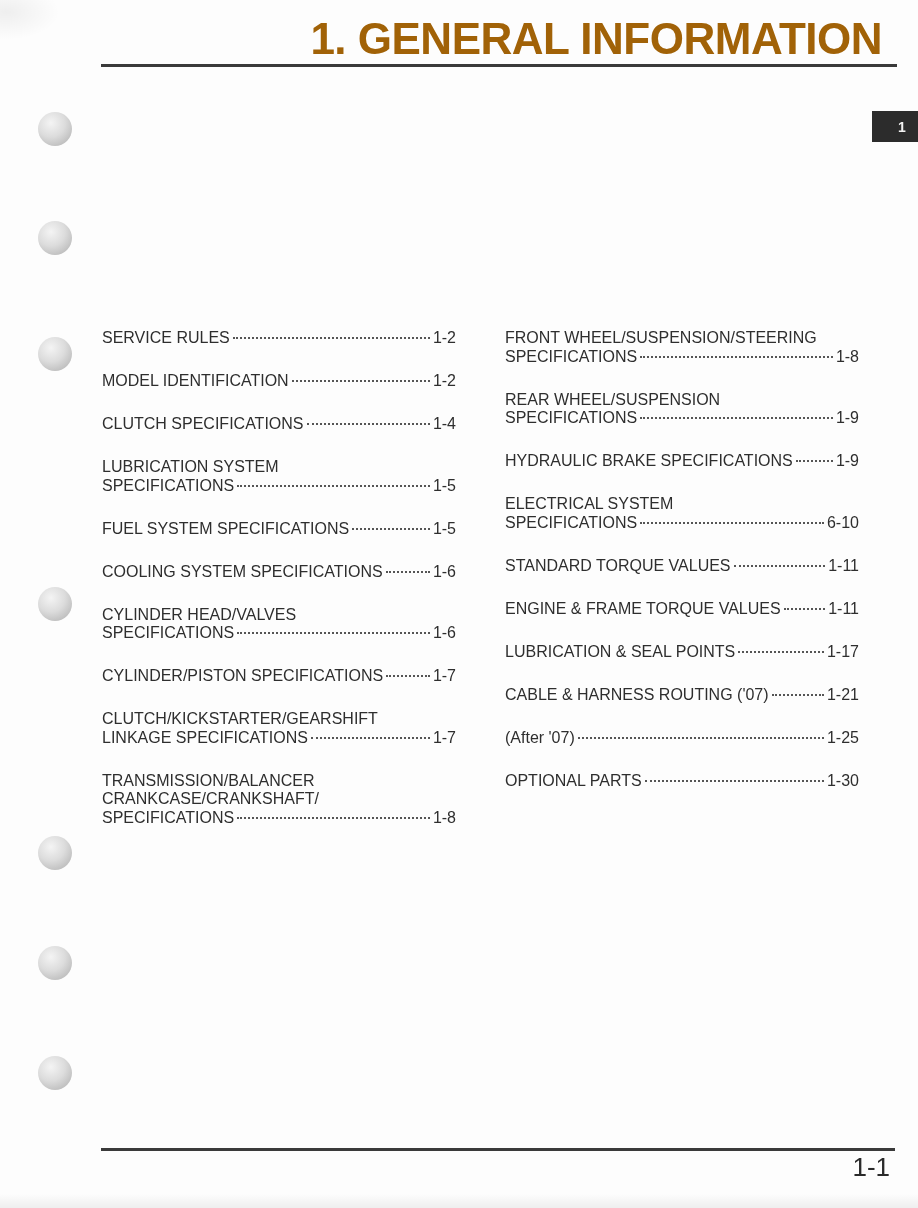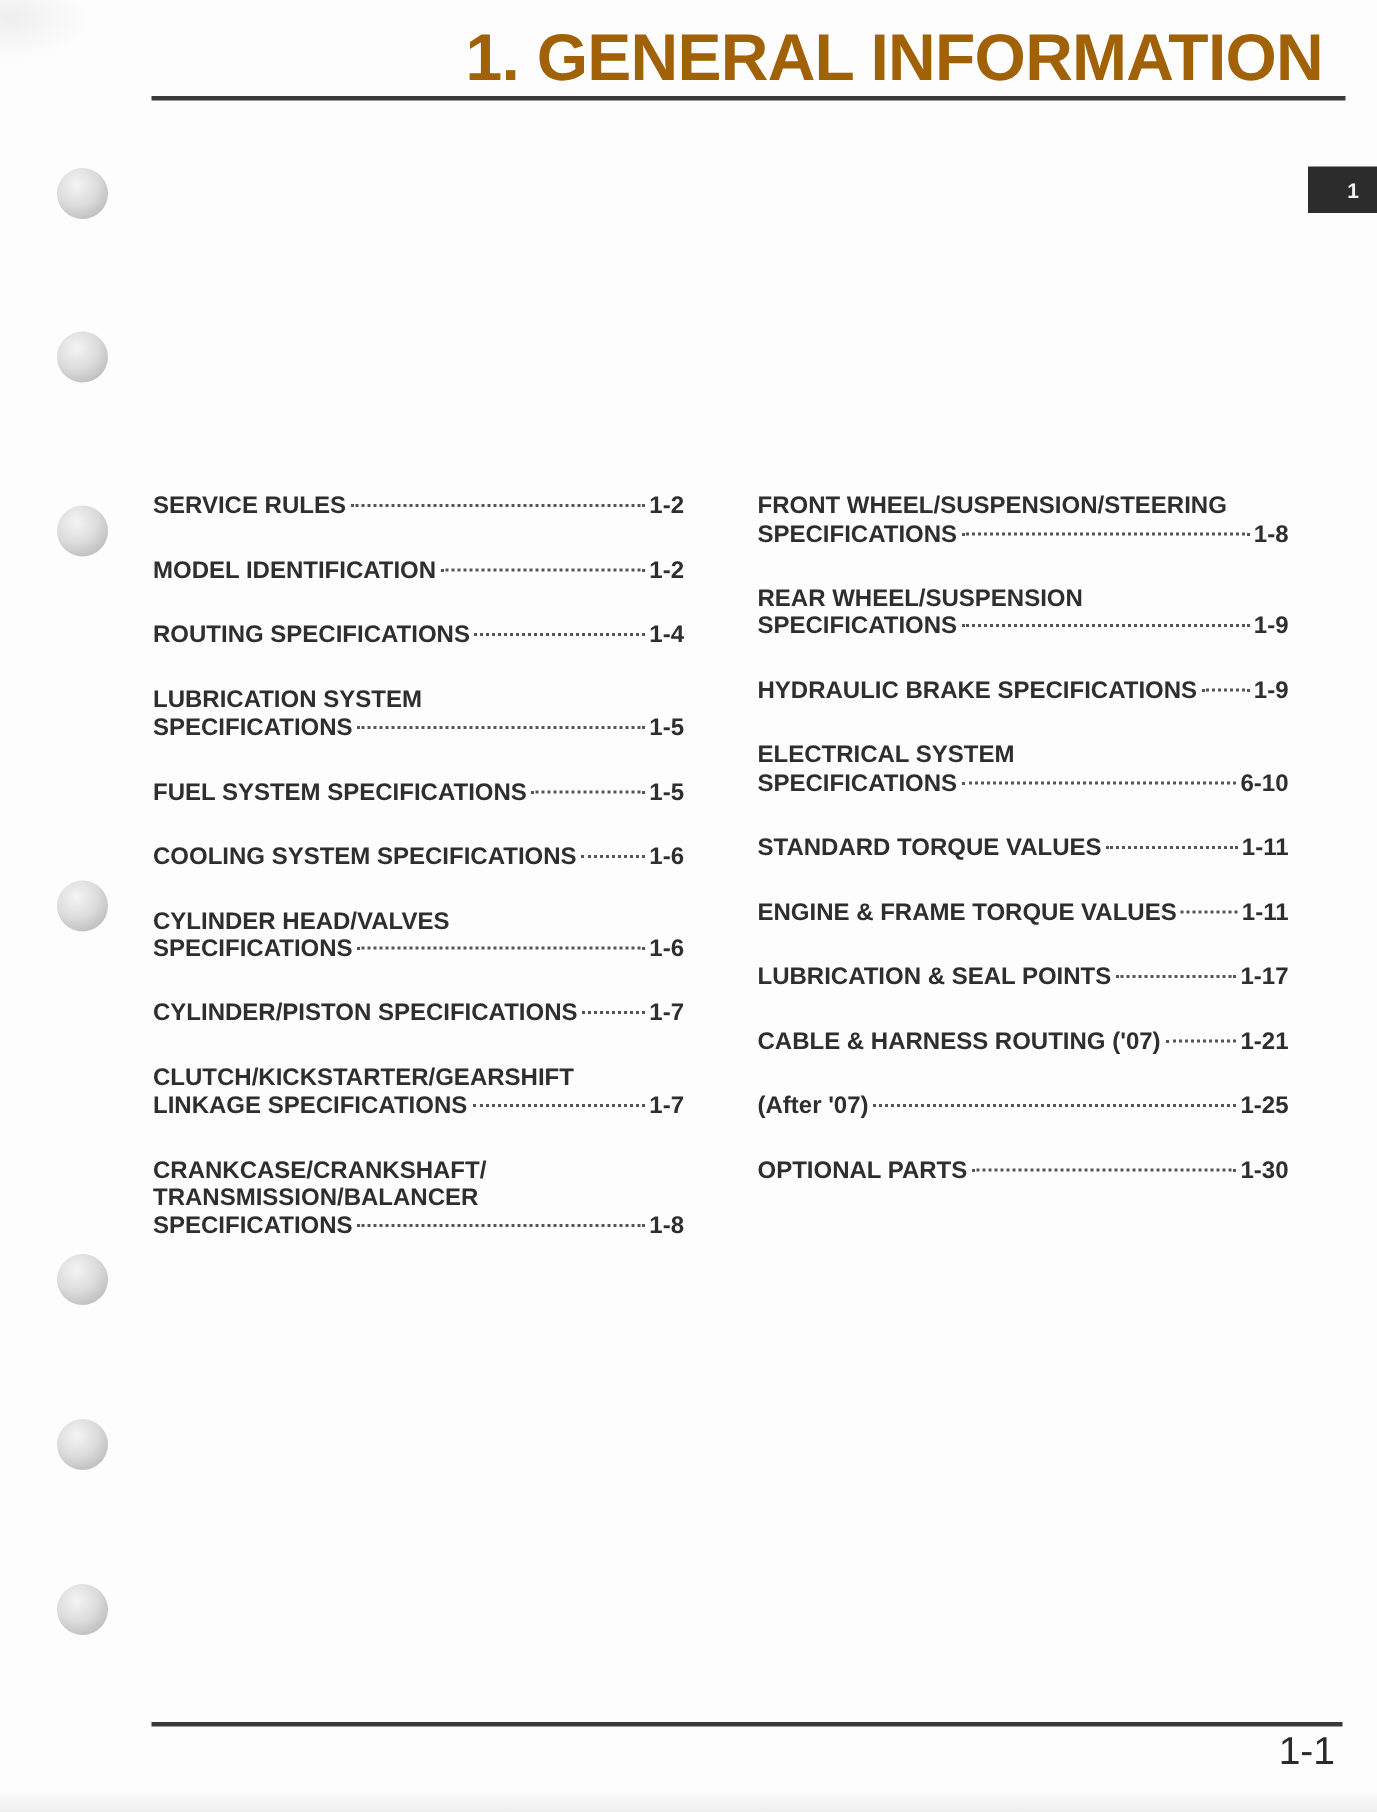--- a/index.html
+++ b/index.html
@@ -34,21 +34,21 @@
     padding-left: 14px; box-sizing: border-box;
   }
   .hole {
     position: absolute; left: 38px; width: 34px; height: 34px; border-radius: 50%;
     background: radial-gradient(circle at 38% 32%, #f4f4f4 0%, #dcdcdc 45%, #b9b9b9 85%, #a8a8a8 100%);
   }
   .toc-col { position: absolute; top: 329px; width: 354px; }
   .toc-col.left { left: 102px; }
   .toc-col.right { left: 505px; }
   .toc-entry {
-    font-size: 16px; font-weight: bold; line-height: 18.5px;
+    font-size: 16px; font-weight: normal; line-height: 18.5px;
     margin-bottom: 24.5px; color: #2e2e2e; cursor: pointer;
   }
   .toc-line1 { display: block; white-space: nowrap; }
   .toc-last { display: flex; align-items: baseline; white-space: nowrap; }
   .toc-last .lbl { flex: 0 0 auto; }
   .toc-last .dots {
     flex: 1 1 auto; overflow: hidden; margin: 0 3px;
     border-bottom: 2px dotted #555; height: 0; position: relative; top: -4px;
   }
   .toc-last .pg { flex: 0 0 auto; }
@@ -93,21 +93,21 @@
     </div>
     <div class="toc-entry">
       <div class="toc-last">
         <span class="lbl">MODEL IDENTIFICATION</span>
         <span class="dots"></span>
         <span class="pg">1-2</span>
       </div>
     </div>
     <div class="toc-entry">
       <div class="toc-last">
-        <span class="lbl">ROUTING SPECIFICATIONS</span>
+        <span class="lbl">CLUTCH SPECIFICATIONS</span>
         <span class="dots"></span>
         <span class="pg">1-4</span>
       </div>
     </div>
     <div class="toc-entry">
       <span class="toc-line1">LUBRICATION SYSTEM</span>
       <div class="toc-last">
         <span class="lbl">SPECIFICATIONS</span>
         <span class="dots"></span>
         <span class="pg">1-5</span>
@@ -144,22 +144,22 @@
     </div>
     <div class="toc-entry">
       <span class="toc-line1">CLUTCH/KICKSTARTER/GEARSHIFT</span>
       <div class="toc-last">
         <span class="lbl">LINKAGE SPECIFICATIONS</span>
         <span class="dots"></span>
         <span class="pg">1-7</span>
       </div>
     </div>
     <div class="toc-entry">
+      <span class="toc-line1">TRANSMISSION/BALANCER</span>
       <span class="toc-line1">CRANKCASE/CRANKSHAFT/</span>
-      <span class="toc-line1">TRANSMISSION/BALANCER</span>
       <div class="toc-last">
         <span class="lbl">SPECIFICATIONS</span>
         <span class="dots"></span>
         <span class="pg">1-8</span>
       </div>
     </div>
   </div>
 <div class="toc-col right" id="toc-right">
     <div class="toc-entry">
       <span class="toc-line1">FRONT WHEEL/SUSPENSION/STEERING</span>

